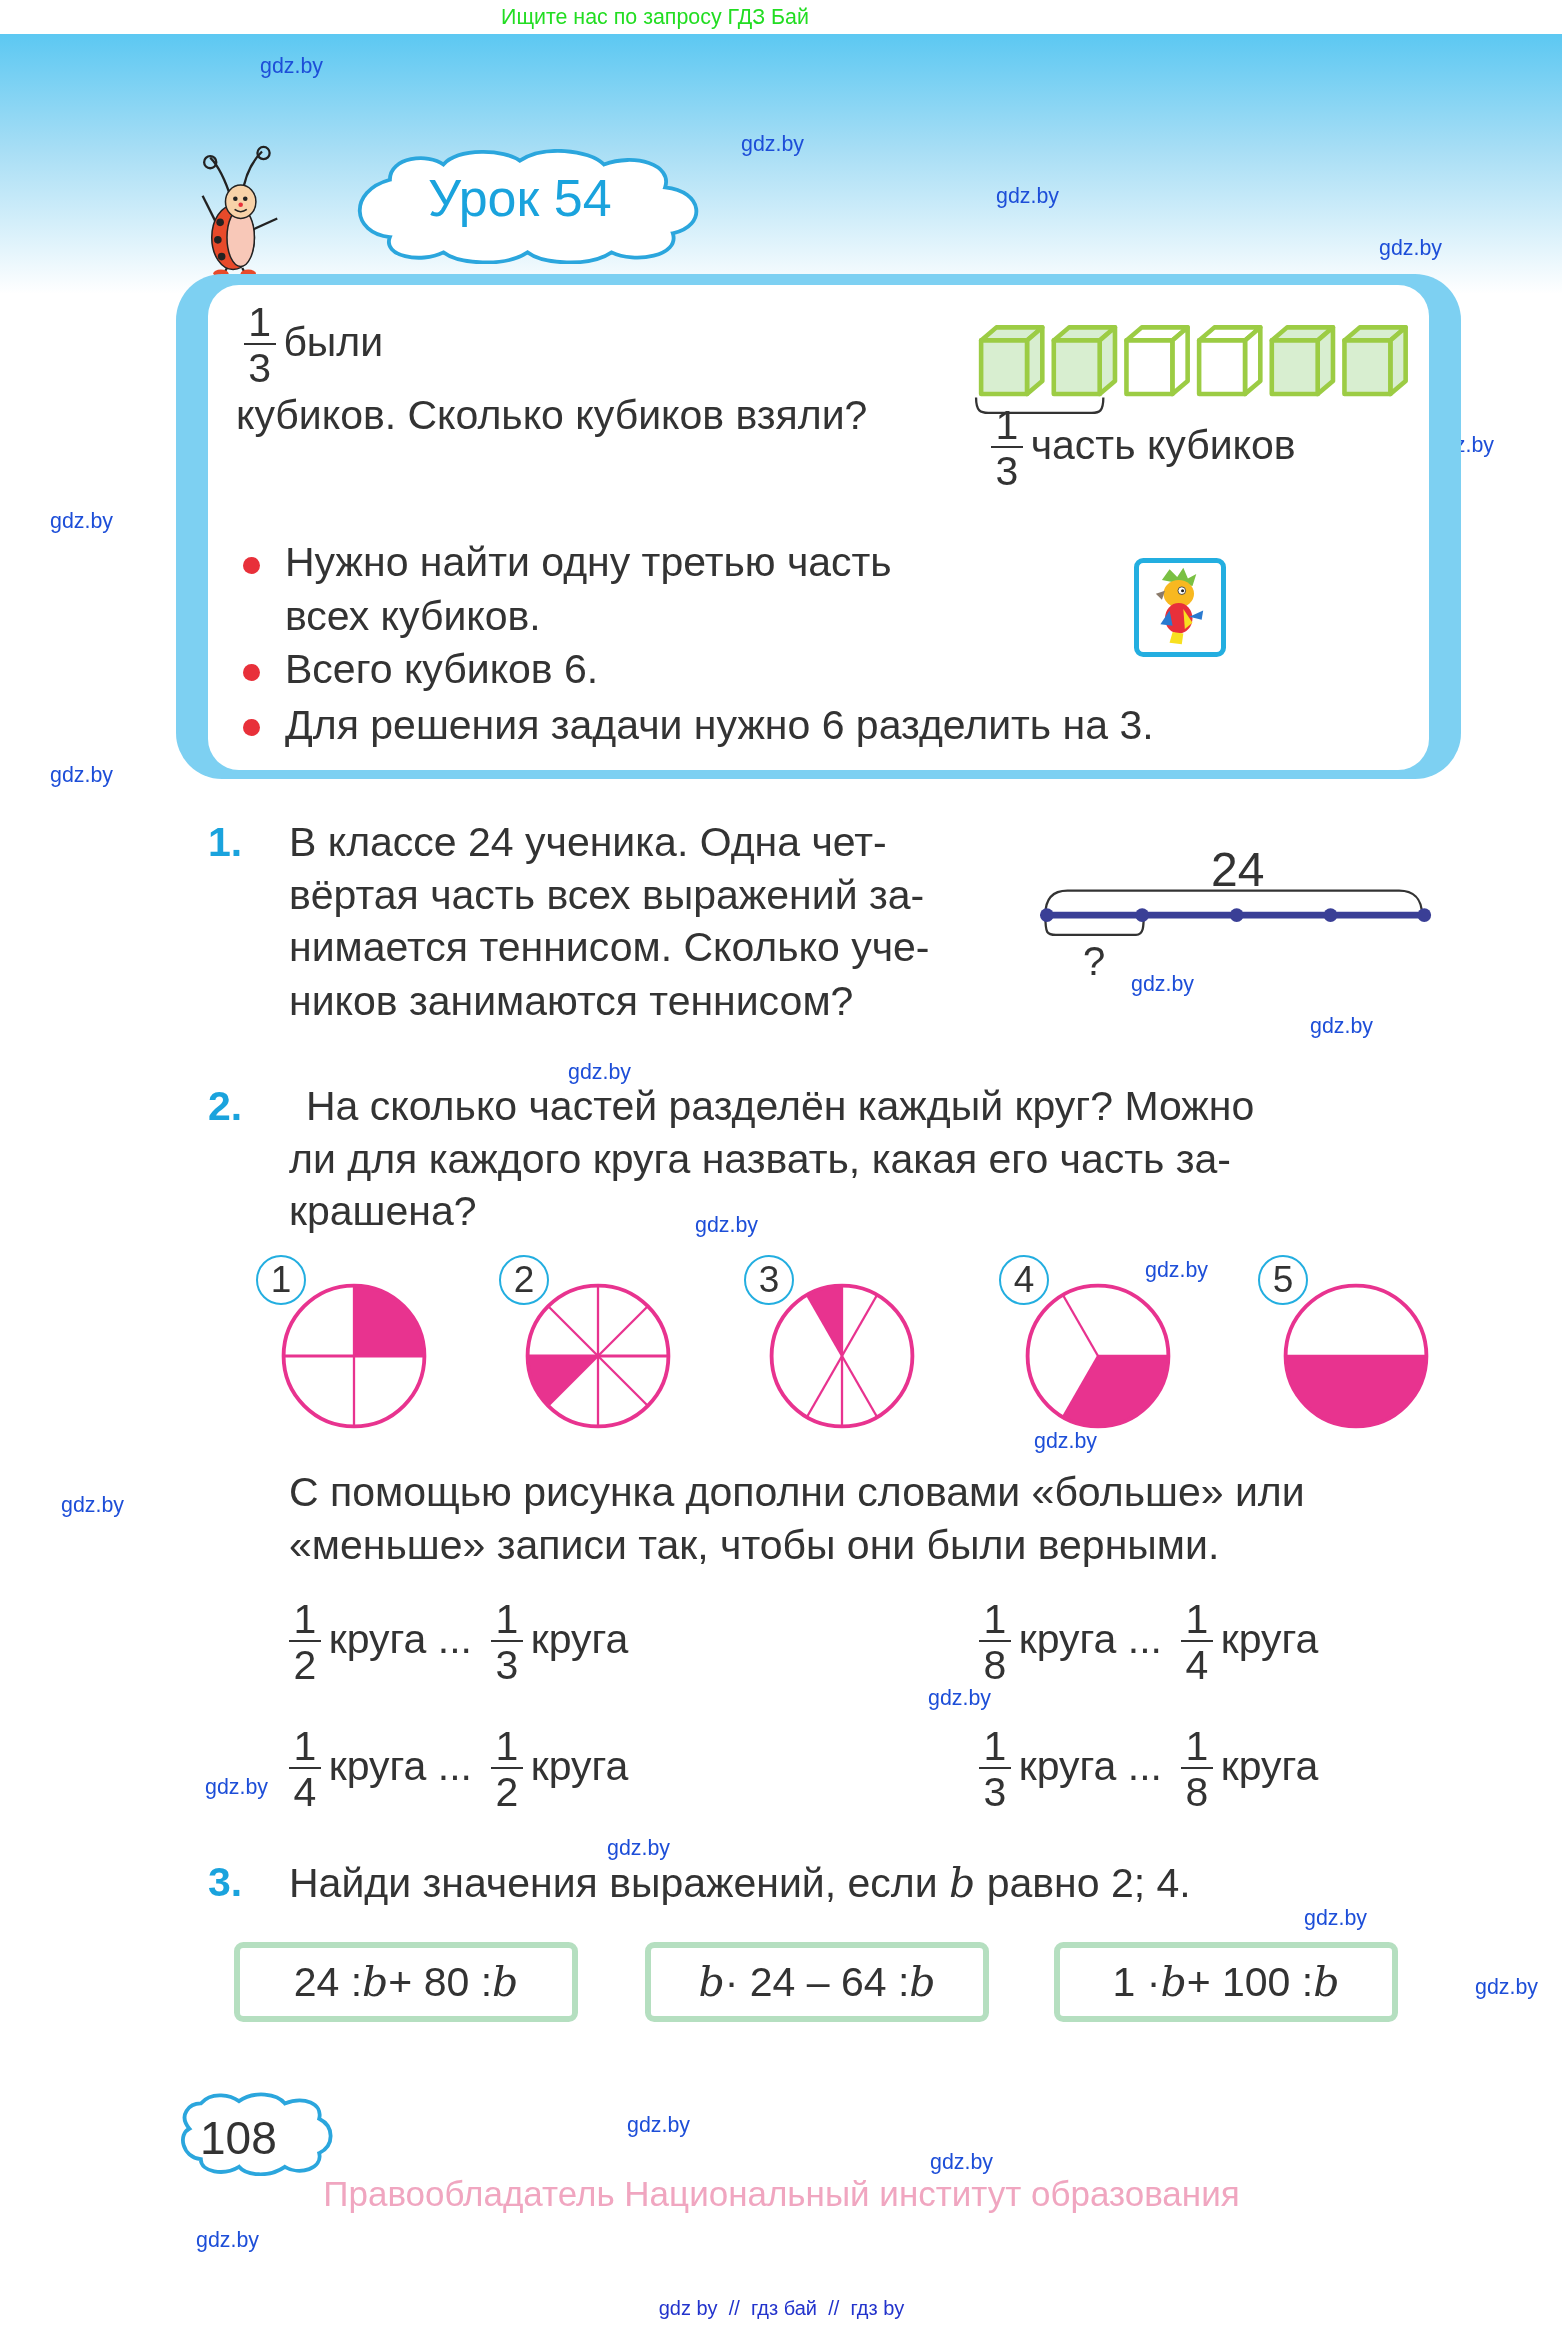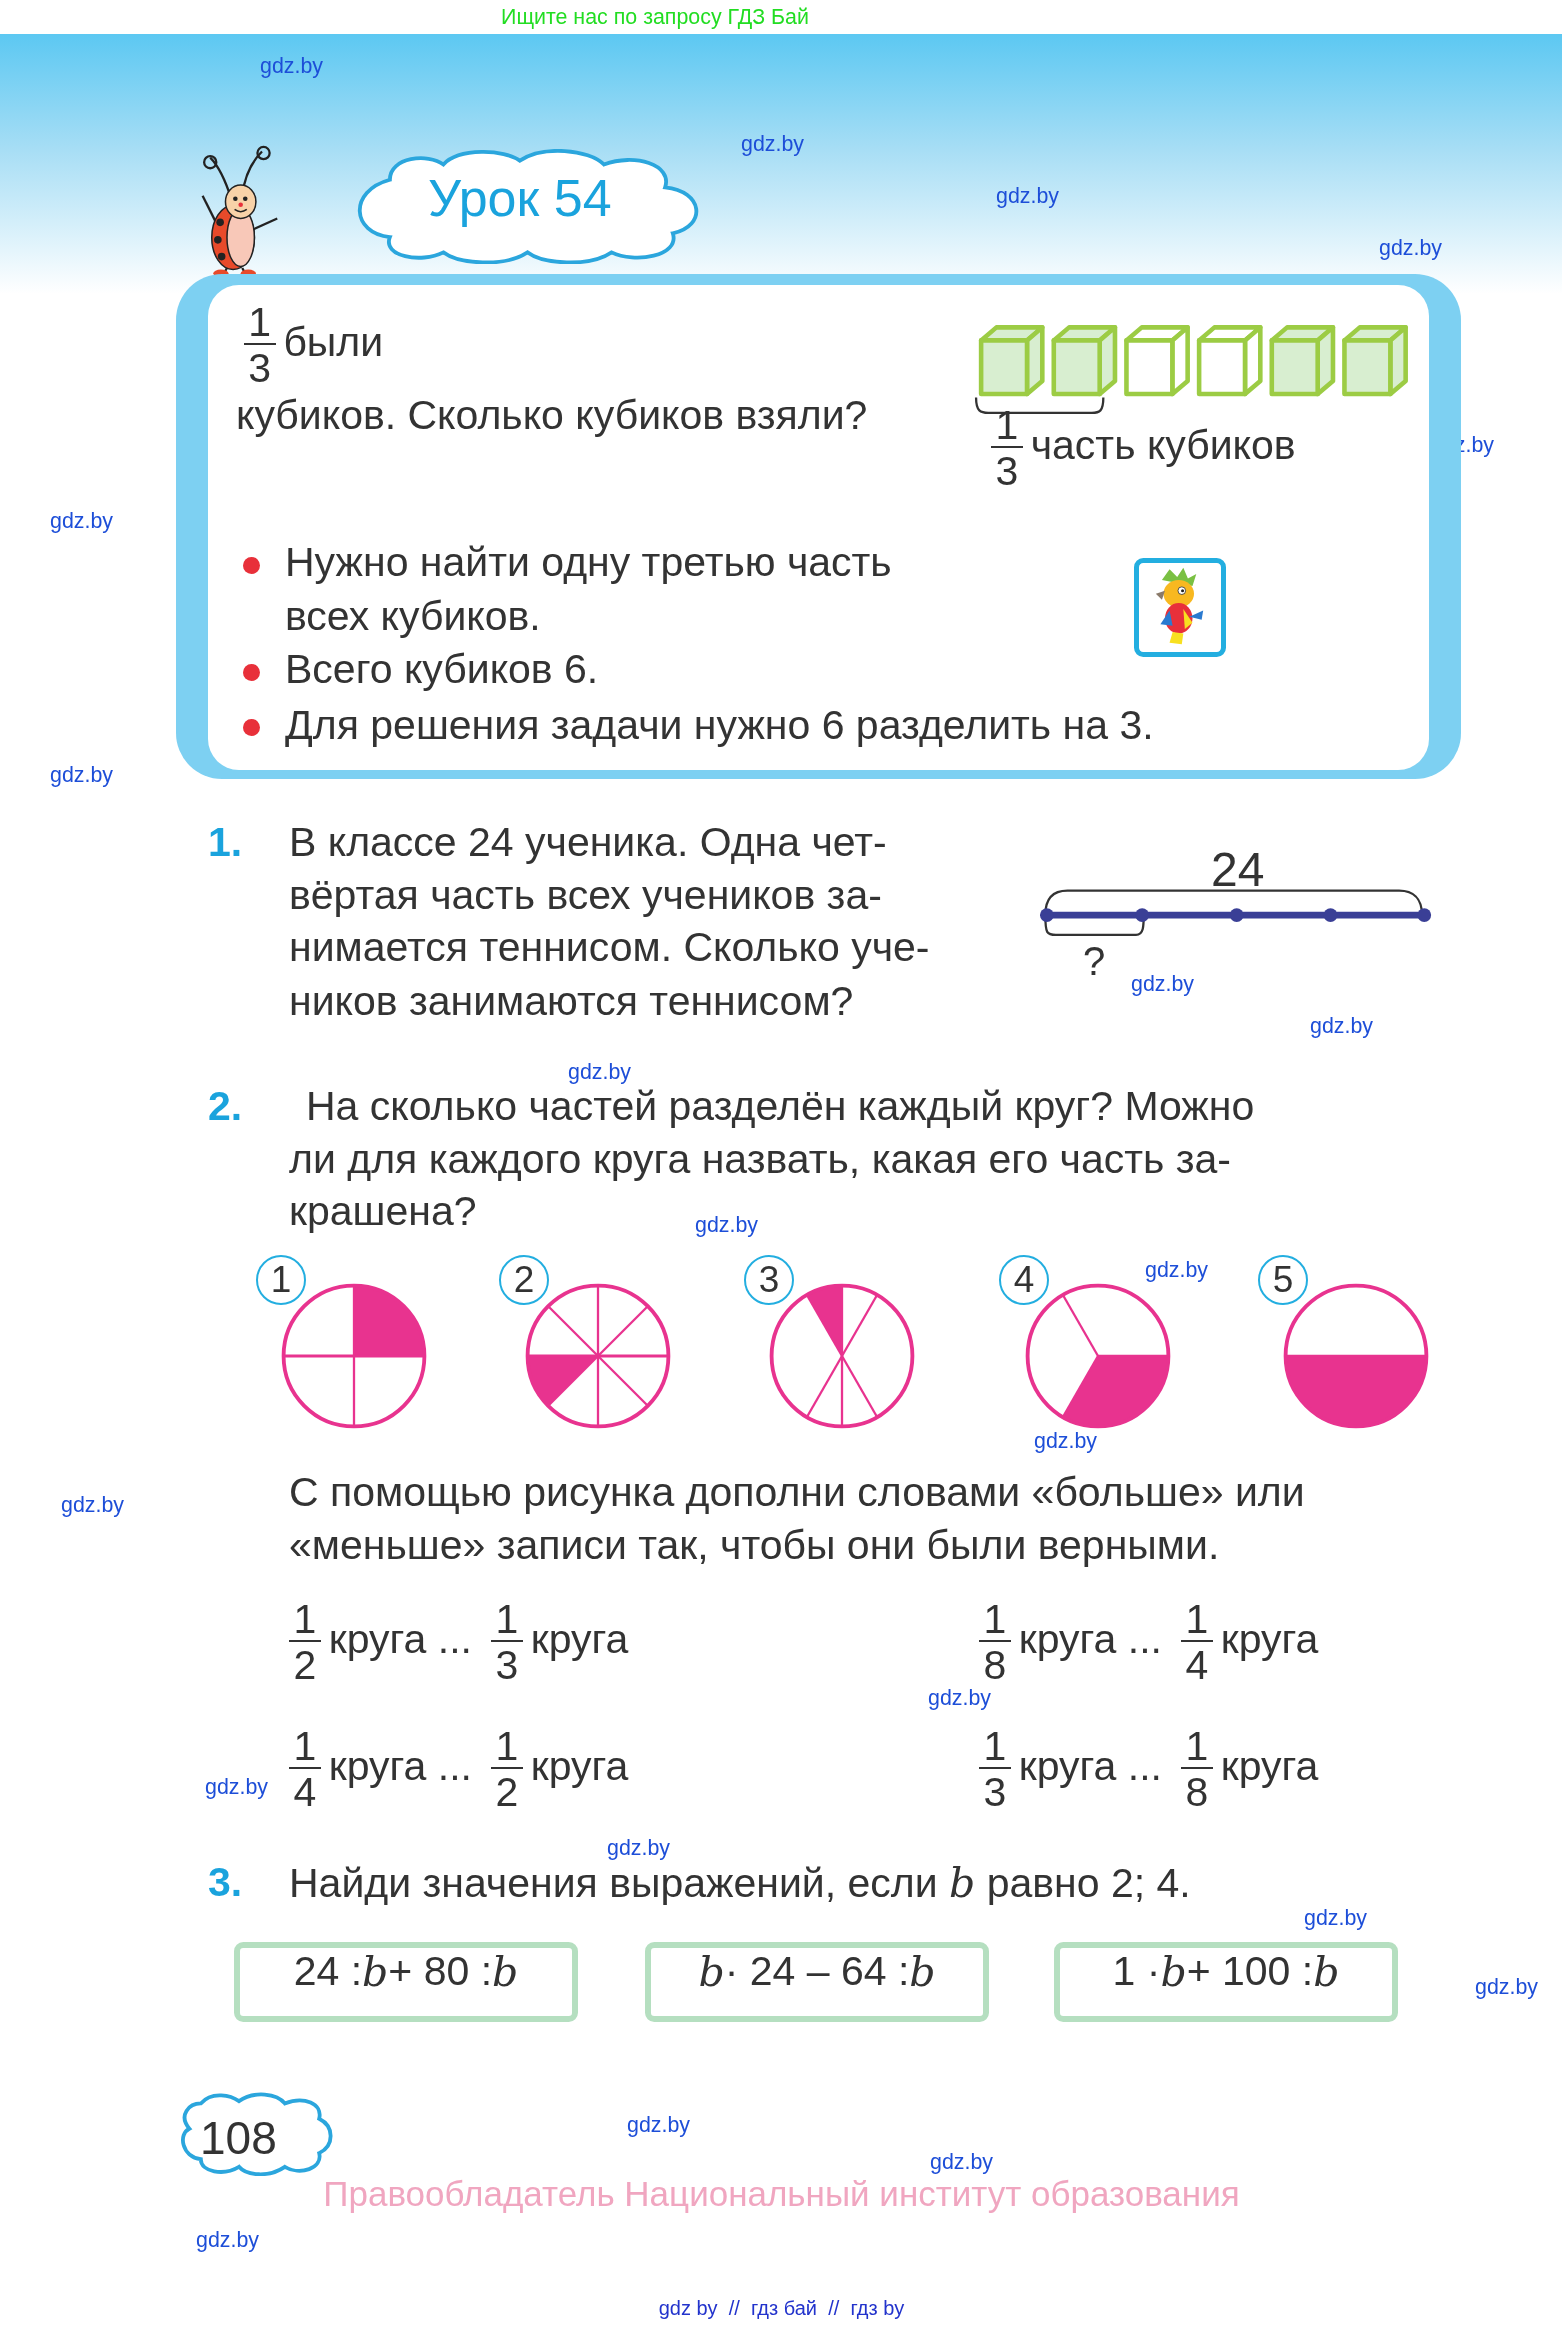--- a/index.html
+++ b/index.html
@@ -27,21 +27,21 @@
   .frac .den { padding-top: 3.1px; }
 
   .bullet { width: 17px; height: 17px; border-radius: 50%; background: #e8303a; }
 
   .task-num { font-size: 41px; color: #1aa3dd; font-weight: bold; }
 
   .circle-label { width: 50px; height: 50px; border: 2.3px solid #23aee0; border-radius: 50%;
     font-size: 37px; text-align: center; line-height: 46px; color: #333; background: #fff; }
 
   .expr-box { height: 80px; border: 6.1px solid #b5dfc0; border-radius: 9.2px; background: #fff;
-    font-size: 41px; color: #333; display: flex; align-items: flex-start; justify-content: center; white-space: nowrap; }
+    font-size: 41px; color: #333; display: flex; align-items: center; justify-content: center; white-space: nowrap; }
   .var { font-family: "DejaVu Serif", serif; font-style: italic; }
 
   .copyright { left: 0; width: 1563px; top: 2174px; text-align: center; font-size: 35px; color: #f0a6c0; }
 </style>
 </head>
 <body>
 
 <div class="abs top-banner">Ищите нас по запросу ГДЗ Бай</div>
 <div class="abs sky"></div>
 
@@ -160,21 +160,21 @@
     <ellipse cx="52" cy="72" rx="18" ry="20" fill="#e8303a"></ellipse>
     <path d="M40 62 L28 80 L44 82 Z" fill="#2a7ad0"></path>
     <path d="M58 60 L70 78 L60 86 Z" fill="#f8e020"></path>
     <path d="M66 70 L84 62 L82 74 Z" fill="#2a7ad0"></path>
     <path d="M44 90 L40 104 L56 106 L58 92 Z" fill="#f8e020"></path>
   </svg>
 </div>
 
 <div class="abs task-num" style="left:208px;top:819px">1.</div>
 <div class="abs txt" style="left:289px;top:819px">В классе 24 ученика. Одна чет-</div>
-<div class="abs txt" style="left:289px;top:872px">вёртая часть всех учеников за-</div>
+<div class="abs txt" style="left:289px;top:872px">вёртая часть всех выражений за-</div>
 <div class="abs txt" style="left:289px;top:924px">нимается теннисом. Сколько уче-</div>
 <div class="abs txt" style="left:289px;top:978px">ников занимаются теннисом?</div>
 
 <svg class="abs" style="left:1040px;top:880px" width="398" height="61" viewBox="0 0 520 80">
   <path d="M6 46 C6 20 20 14 35 14 L470 14 C488 14 500 24 500 46" stroke="#333" stroke-width="3" fill="none"></path>
   <path d="M6 46 C6 70 8 72 20 72 L125 72 C135 72 135 60 135 46" stroke="#333" stroke-width="3" fill="none"></path>
   <line x1="6" y1="46" x2="505" y2="46" stroke="#3a3f96" stroke-width="9"></line>
   <circle cx="8" cy="46" r="9" fill="#3a3f96"></circle>
     <circle cx="133" cy="46" r="9" fill="#3a3f96"></circle>
   <circle cx="257" cy="46" r="9" fill="#3a3f96"></circle>

